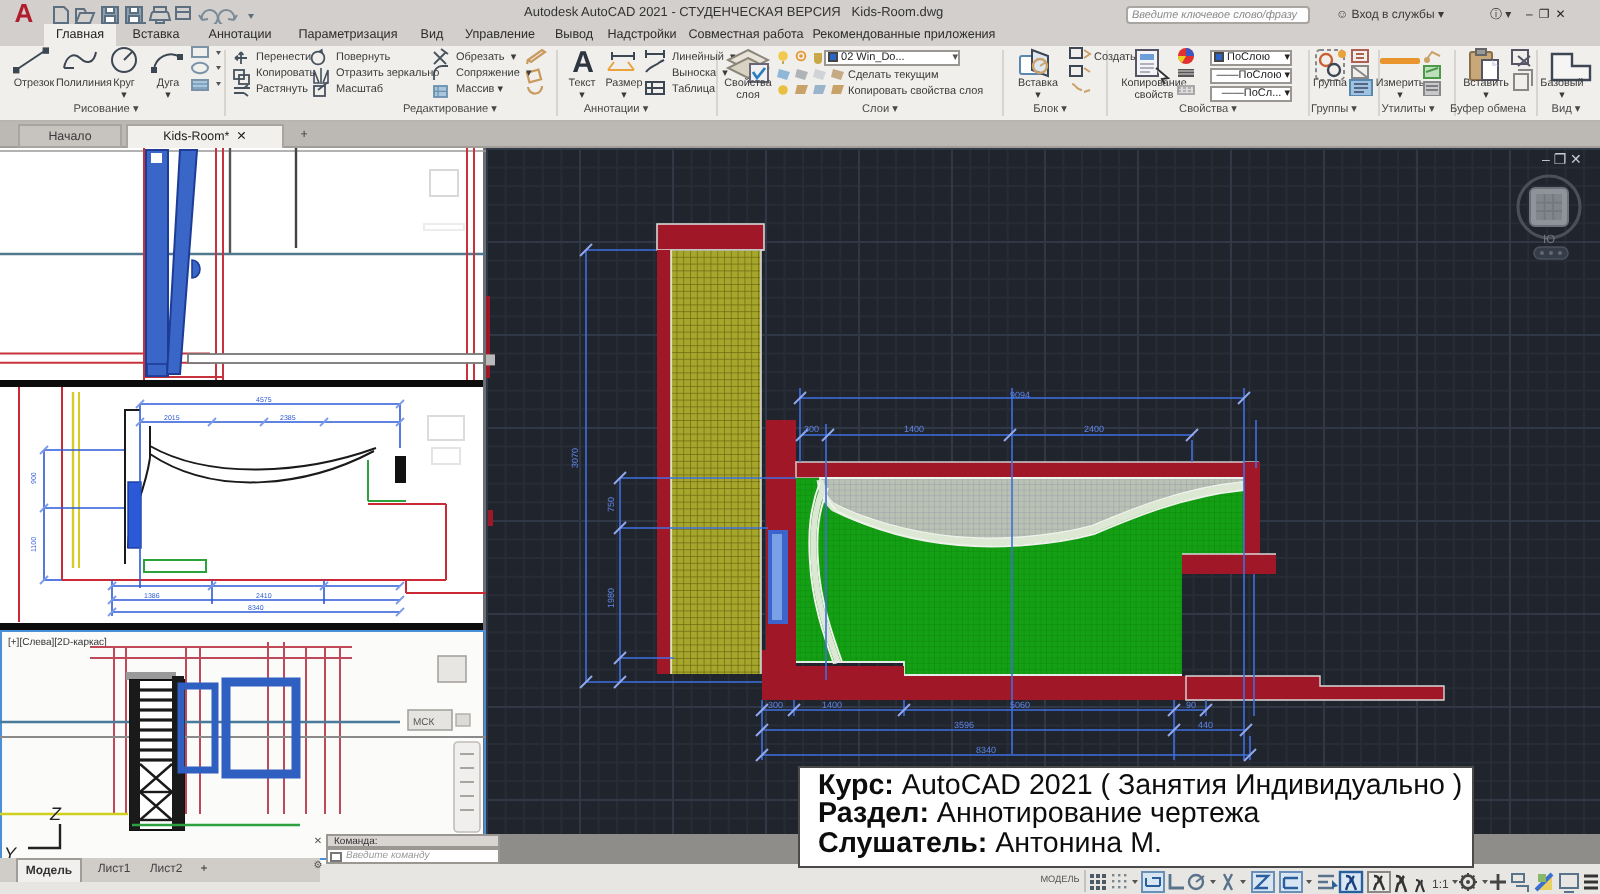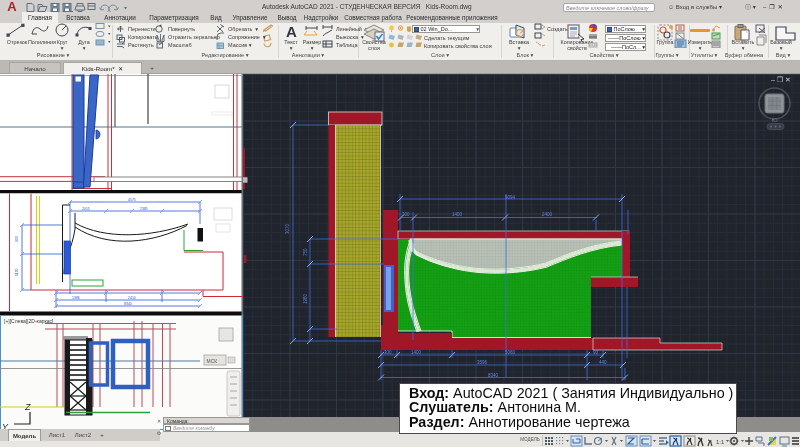--- a/index.html
+++ b/index.html
@@ -644,23 +644,23 @@
       <circle cx="528" cy="52.5" r="1" fill="#616a76"></circle>
             <circle cx="532.5" cy="52.5" r="1" fill="#616a76"></circle>
             <circle cx="537" cy="52.5" r="1" fill="#616a76"></circle>
     </g>
 
     <text x="528" y="8" fill="#c9ced6" font-size="7" font-family="Liberation Sans,sans-serif">– ❐ ✕</text>
   </svg>
   </div>
   <div id="graybar"></div>
   <div id="infobox">
-    <div style="margin-top:2px;"><b>Вход:</b> AutoCAD 2021 ( Занятия Индивидуально )</div>
+    <div style="margin-top:2px;"><b>Курс:</b> AutoCAD 2021 ( Занятия Индивидуально )</div>
+    <div><b>Раздел:</b> Аннотирование чертежа</div>
     <div><b>Слушатель:</b> Антонина М.</div>
-    <div><b>Раздел:</b> Аннотирование чертежа</div>
   </div>
   <div id="cmdbox">
     <div style="position:absolute;left:0;top:1px;width:8px;font-size:5px;color:#555;line-height:6px;text-align:center;">✕<br><br>⚙</div>
     <div style="position:absolute;left:8px;top:0;width:87px;height:7px;background:#d8d5d2;border:1px solid #9a9792;font-size:5px;color:#333;padding-left:3px;">Команда:</div>
     <div style="position:absolute;left:8px;top:7px;width:87px;height:8px;background:#fff;border:1px solid #9a9792;font-size:5px;font-style:italic;color:#999;padding-left:9px;">Введите команду</div>
     <div style="position:absolute;left:10px;top:8.5px;width:6px;height:5px;border:0.8px solid #777;font-size:4px;color:#777;"></div>
   </div>
 </div>
 
 <div id="statusbar">

